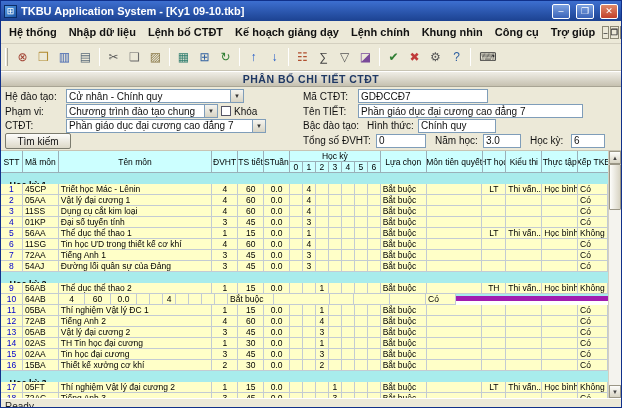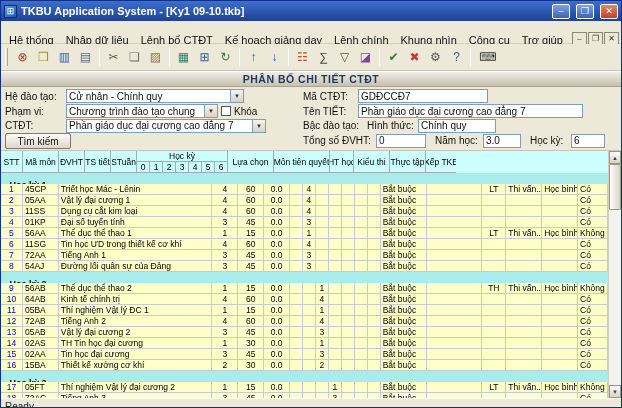--- a/index.html
+++ b/index.html
@@ -12,22 +12,22 @@
             display:flex;align-items:center;padding:0 3px;gap:4px;}
   .app-icon{width:13px;height:13px;background:linear-gradient(135deg,#58a0e8,#1c57a8);
             border:1px solid #0c2c66;color:#fff;font-size:9px;line-height:11px;text-align:center;}
   .title-text{color:#fff;font-size:11px;font-weight:bold;flex:1;white-space:nowrap;overflow:hidden;}
   .win-btn{width:18px;height:15px;margin-left:2px;border:1px solid #fff;border-radius:2px;
            background:linear-gradient(180deg,#7da2e0,#3a63b8);color:#fff;font-size:9px;
            display:flex;align-items:center;justify-content:center;}
   .win-btn.close{background:linear-gradient(180deg,#e08a6a,#c2402a);}
 
   
-  .menubar{height:19px;flex:0 0 19px;display:flex;align-items:flex-start;font-size:11px;
-           background:#ece9d8;border-bottom:1px solid #d4d0c0;padding:11px 2px;color:#111;}
+  .menubar{height:19px;flex:0 0 19px;display:flex;align-items:center;font-size:11px;
+           background:#ece9d8;border-bottom:1px solid #d4d0c0;padding:11px 2px;color:#111;font-weight:bold;}
   .menu-item{padding:2px 6px;white-space:nowrap;}
   .menubar-spacer{flex:1;}
   .mdi-btn{width:15px;height:13px;margin-left:1px;border:1px solid #8a8774;background:#ece9d8;
            color:#333;font-size:8px;display:flex;align-items:center;justify-content:center;}
 
   
   .toolbar{height:27px;flex:0 0 27px;display:flex;align-items:center;background:#ece9d8;
            border-bottom:1px solid #c8c4b4;padding:0 3px;}
   .tb-grip{width:3px;height:18px;border-left:1px solid #fff;border-right:1px solid #a8a498;margin:0 4px 0 1px;}
   .tb-btn{width:21px;height:20px;display:flex;align-items:center;justify-content:center;
@@ -223,20 +223,21 @@
         <span class="field" style="width:34px">6</span>
       </div>
     </div>
   </div>
 
   <div class="table-wrap">
     <div class="grid">
       <div class="ghead">
         <div class="hcell h-stt">STT</div>
         <div class="hcell h-code">Mã môn</div>
+        <div class="hcell h-name">Tên môn</div>
         <div class="hcell h-dvht">ĐVHT</div>
         <div class="hcell h-ts">TS tiết</div>
         <div class="hcell h-st">STuần</div>
         <div class="hk-head">
           <div class="hk-top">Học kỳ</div>
           <div class="hk-sub">
               <div class="hc">0</div>
               <div class="hc">1</div>
               <div class="hc">2</div>
               <div class="hc">3</div>
@@ -444,21 +445,20 @@
             <div class="td c-lc">Bắt buộc</div>
             <div class="td c-tq"></div>
             <div class="td c-ht num">TH</div>
             <div class="td c-kt">Thi vấn...</div>
             <div class="td c-tt">Học bình t...</div>
             <div class="td c-xt">Không</div>
           </div>
           <div class="tr course-row">
             <div class="td c-stt">10</div>
             <div class="td c-code">64AB</div>
-            <div class="td c-name">Kinh tế chính trị</div>
             <div class="td c-dvht num">4</div>
             <div class="td c-ts num">60</div>
             <div class="td c-st num">0.0</div>
             <div class="td c-hk num"></div>
             <div class="td c-hk num"></div>
             <div class="td c-hk num">4</div>
             <div class="td c-hk num"></div>
             <div class="td c-hk num"></div>
             <div class="td c-hk num"></div>
             <div class="td c-hk num"></div>

